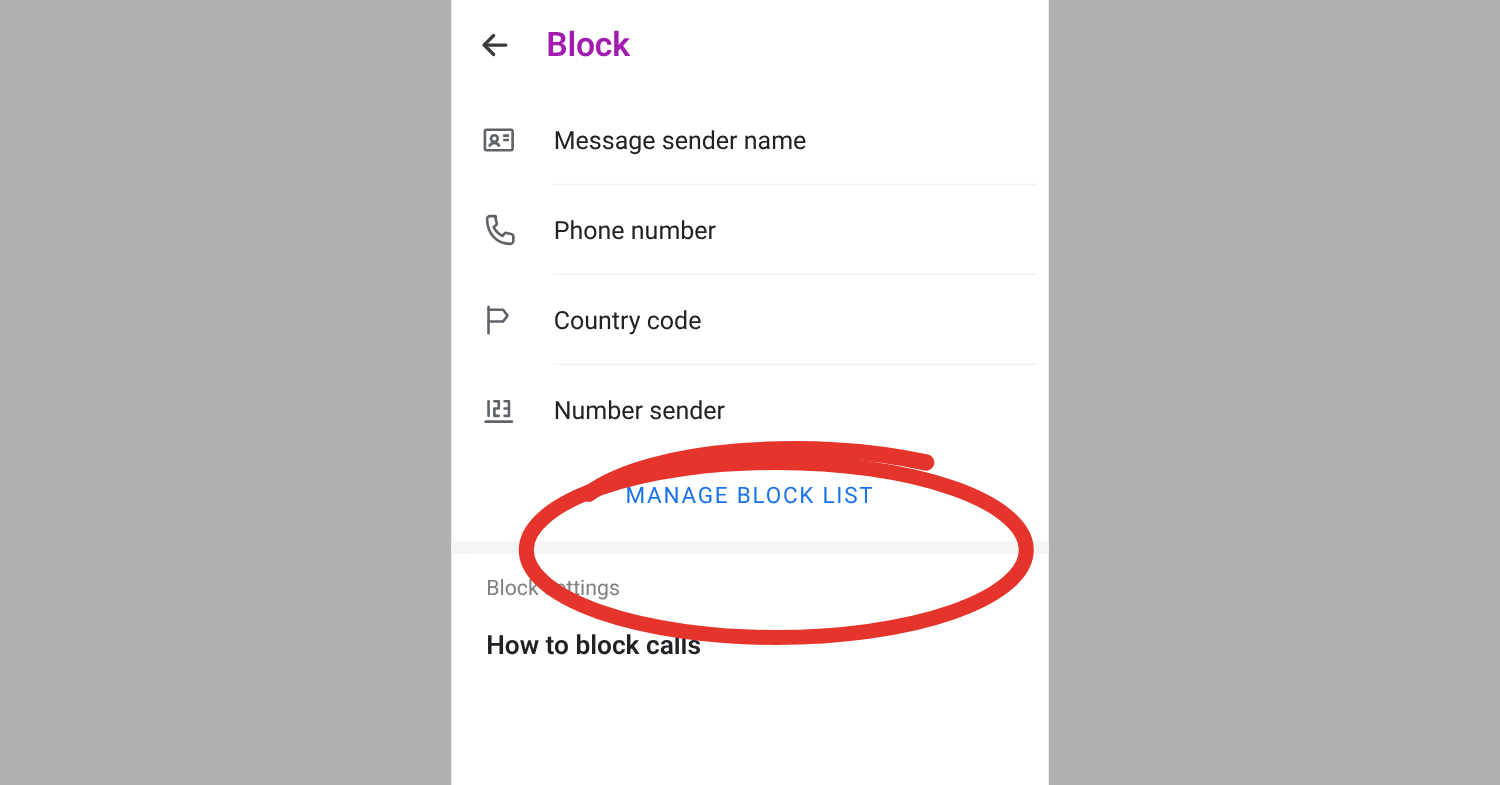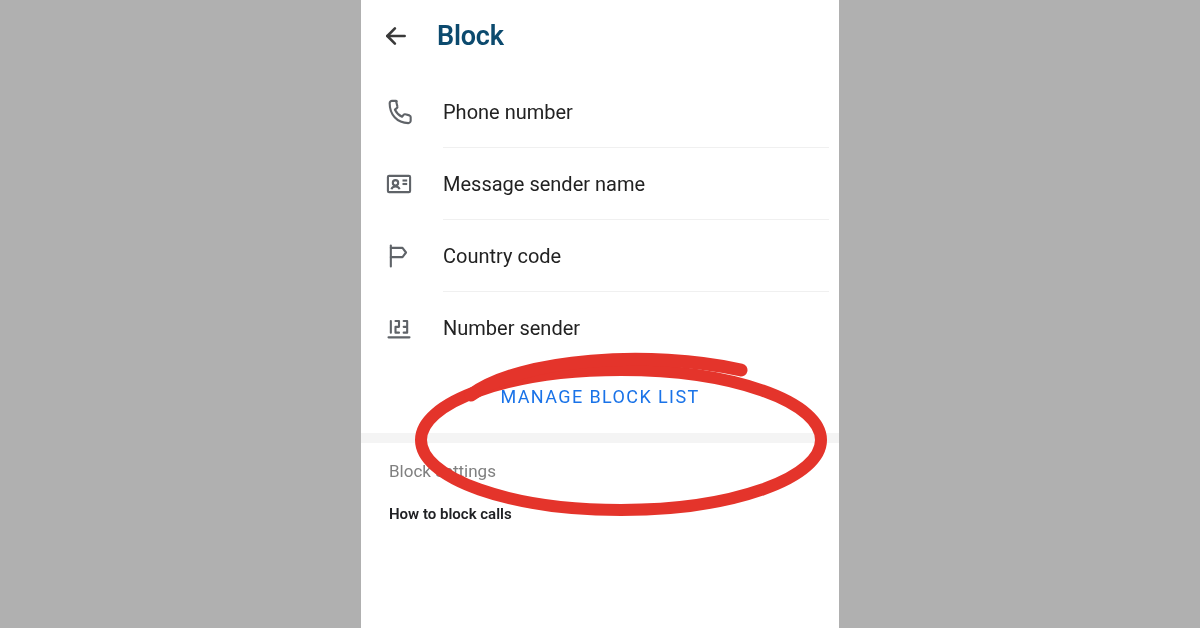--- a/index.html
+++ b/index.html
@@ -26,21 +26,21 @@
   .back-arrow {
     width: 26px;
     height: 26px;
     color: #3a3a3a;
     flex-shrink: 0;
     cursor: pointer;
   }
   .title {
     font-size: 27px;
     font-weight: 600;
-    color: #0c4a6e;
+    color: #a21caf;
     letter-spacing: -0.2px;
   }
   .card {
     background: #ffffff;
     margin: 6px 10px 0 10px;
     border-radius: 4px;
   }
   .row {
     display: flex;
     align-items: center;
@@ -94,21 +94,21 @@
   .section-header {
     font-size: 17px;
     color: #808080;
     padding: 18px 18px 6px 18px;
   }
   .setting-row {
     padding: 18px 18px 18px 18px;
     cursor: pointer;
   }
   .setting-title {
-    font-size: 15px;
+    font-size: 21px;
     font-weight: 600;
     color: #202124;
   }
   .annotation {
     position: absolute;
     pointer-events: none;
   }
   .annotation svg { display:block; }
 </style>
 </head>
@@ -123,45 +123,45 @@
         <polyline points="11 5 4 12 11 19"></polyline>
       </svg>
     </span>
     <span class="title">Block</span>
   </div>
 
   <div class="card">
 
     <div class="row">
       <span class="row-icon">
-        <svg viewBox="0 0 24 24" width="28" height="28" fill="none" stroke="currentColor" stroke-width="1.8" stroke-linecap="round" stroke-linejoin="round">
-          <path d="M6 2.5c-1 0-2 .8-2 2 0 9.4 6.1 17 16 17 1 0 2-1 2-2v-3.2c0-.7-.5-1.2-1.1-1.4l-3.4-.9c-.6-.2-1.2 0-1.6.5l-1.3 1.6c-2.6-1.3-4.8-3.5-6.1-6.1l1.6-1.3c.5-.4.7-1 .5-1.6l-.9-3.4C10.5 3 10 2.5 9.3 2.5H6z"></path>
-        </svg>
-      </span>
-      <span class="row-label">Phone number</span>
-      <div class="row-divider"></div>
-    </div>
-
-    <div class="row">
-      <span class="row-icon">
         <svg viewBox="0 0 24 24" width="28" height="28" fill="none" stroke="currentColor" stroke-width="1.8" stroke-linejoin="round">
           <rect x="2.5" y="5" width="19" height="14" rx="1"></rect>
           <circle cx="9" cy="11" r="2.3"></circle>
           <path d="M5.5 16.5c.6-1.6 2-2.5 3.5-2.5s2.9.9 3.5 2.5"></path>
           <line x1="15" y1="9" x2="19" y2="9"></line>
           <line x1="15" y1="12" x2="19" y2="12"></line>
         </svg>
       </span>
       <span class="row-label">Message sender name</span>
       <div class="row-divider"></div>
     </div>
 
     <div class="row">
       <span class="row-icon">
         <svg viewBox="0 0 24 24" width="28" height="28" fill="none" stroke="currentColor" stroke-width="1.8" stroke-linecap="round" stroke-linejoin="round">
+          <path d="M6 2.5c-1 0-2 .8-2 2 0 9.4 6.1 17 16 17 1 0 2-1 2-2v-3.2c0-.7-.5-1.2-1.1-1.4l-3.4-.9c-.6-.2-1.2 0-1.6.5l-1.3 1.6c-2.6-1.3-4.8-3.5-6.1-6.1l1.6-1.3c.5-.4.7-1 .5-1.6l-.9-3.4C10.5 3 10 2.5 9.3 2.5H6z"></path>
+        </svg>
+      </span>
+      <span class="row-label">Phone number</span>
+      <div class="row-divider"></div>
+    </div>
+
+    <div class="row">
+      <span class="row-icon">
+        <svg viewBox="0 0 24 24" width="28" height="28" fill="none" stroke="currentColor" stroke-width="1.8" stroke-linecap="round" stroke-linejoin="round">
           <line x1="5" y1="3" x2="5" y2="21"></line>
           <path d="M5 5h10l3 4-3 4H5"></path>
         </svg>
       </span>
       <span class="row-label">Country code</span>
       <div class="row-divider"></div>
     </div>
 
     <div class="row">
       <span class="row-icon">

